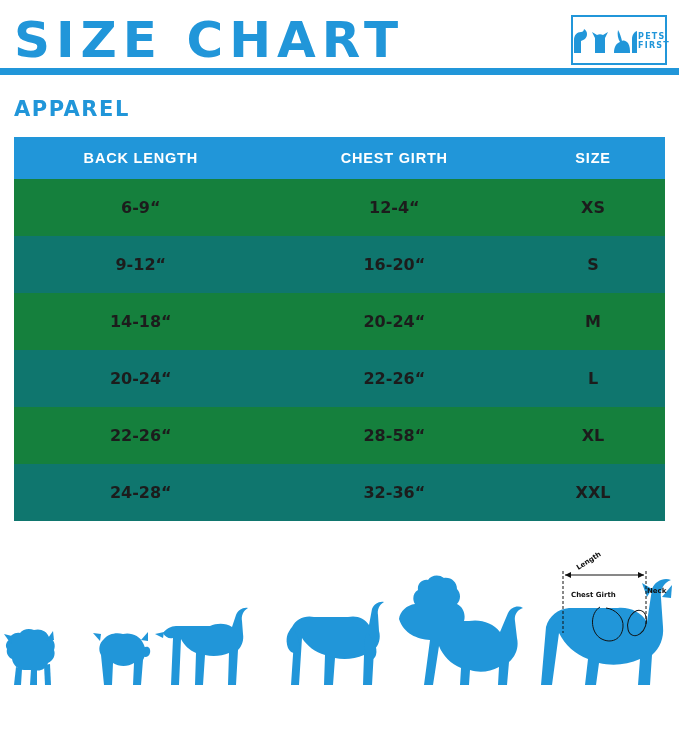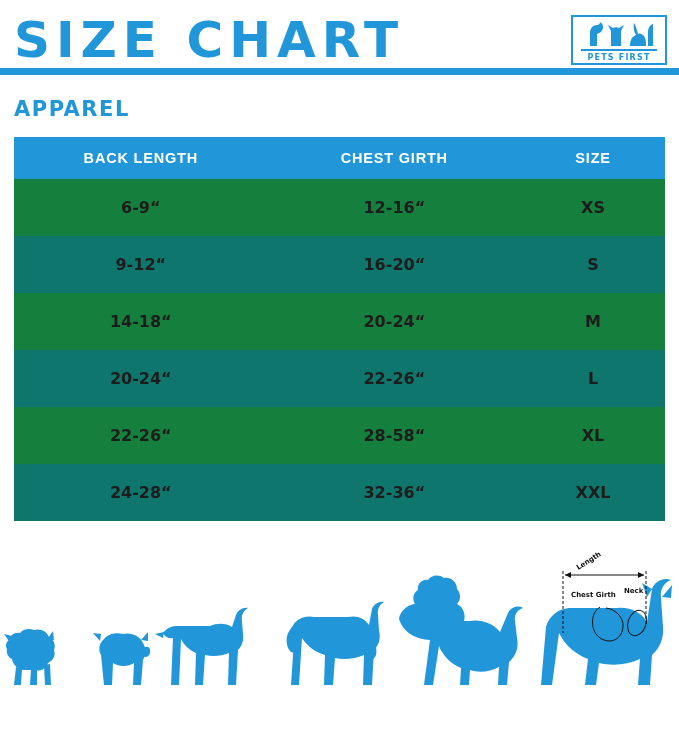--- a/index.html
+++ b/index.html
@@ -38,21 +38,20 @@
     line-height: 1;
     font-family: "DejaVu Sans", sans-serif;
     white-space: nowrap;
   }
   .logo-box {
     width: 96px;
     height: 50px;
     border: 2px solid #2196d9;
     box-sizing: border-box;
     display: flex;
-    flex-direction: column;
     align-items: center;
     justify-content: center;
     padding-top: 2px;
   }
   .logo-art {
     display: flex;
     align-items: flex-end;
     gap: 3px;
     height: 26px;
   }
@@ -127,21 +126,21 @@
   .dia-label {
     position: absolute;
     font-size: 7px;
     font-weight: bold;
     color: #111;
     font-family: "DejaVu Sans", sans-serif;
     white-space: nowrap;
   }
   .lbl-length { left: 575px; top: 22px; transform: rotate(-32deg); }
   .lbl-chest  { left: 571px; top: 56px; }
-  .lbl-neck   { left: 624px; top: 52px; }
+  .lbl-neck   { left: 647px; top: 52px; }
 </style>
 </head>
 <body>
 
 <div class="page">
 
   <div class="header">
     <div class="title">SIZE CHART</div>
 
     <div class="logo-box">
@@ -170,21 +169,21 @@
     <thead>
       <tr>
         <th class="col-a">BACK LENGTH</th>
         <th class="col-b">CHEST GIRTH</th>
         <th class="col-c">SIZE</th>
       </tr>
     </thead>
     <tbody>
       <tr class="row-dark">
         <td>6-9“</td>
-        <td>12-16“</td>
+        <td>12-4“</td>
         <td>XS</td>
       </tr>
       <tr class="row-light">
         <td>9-12“</td>
         <td>16-20“</td>
         <td>S</td>
       </tr>
       <tr class="row-dark">
         <td>14-18“</td>
         <td>20-24“</td>

